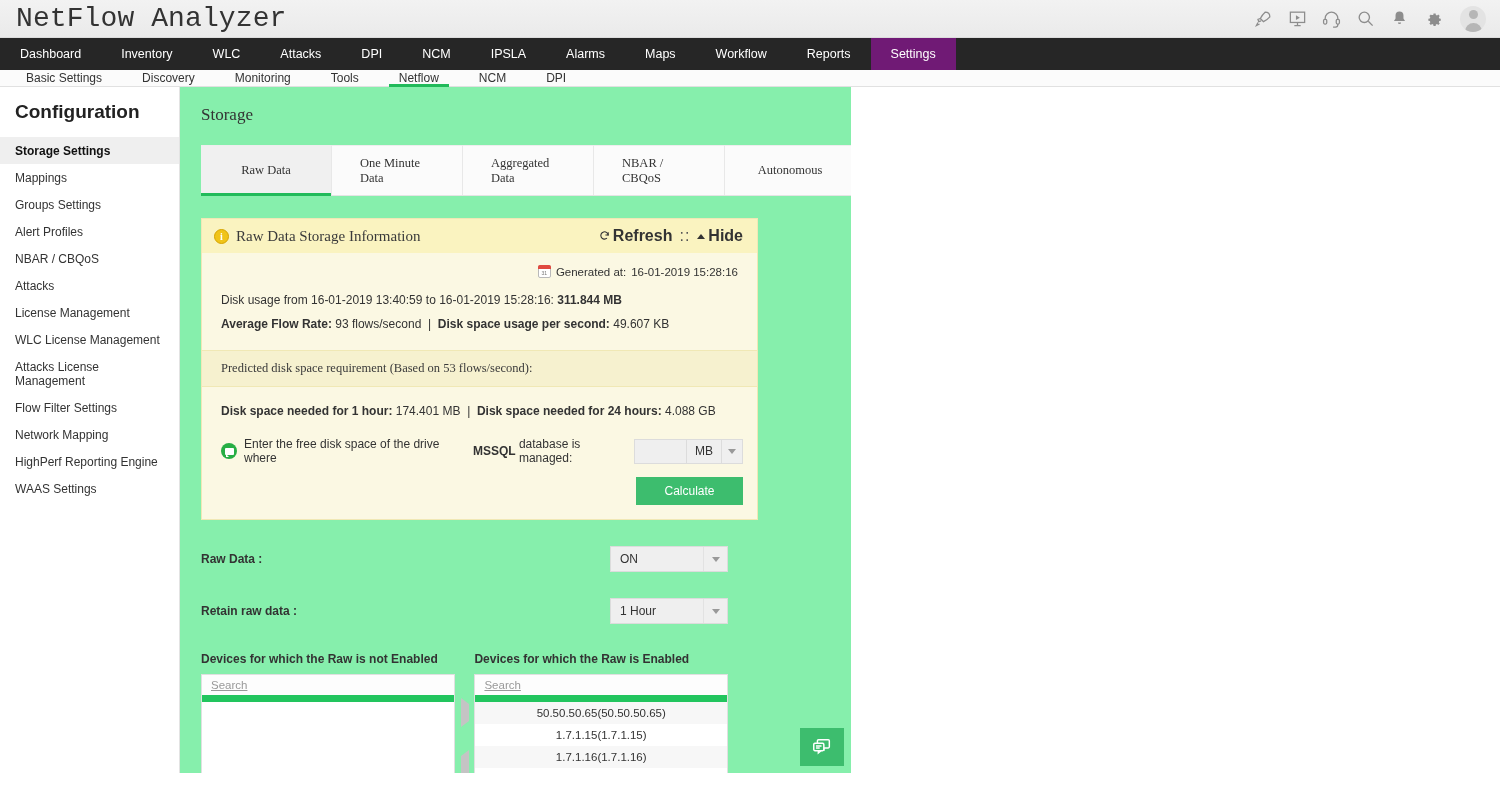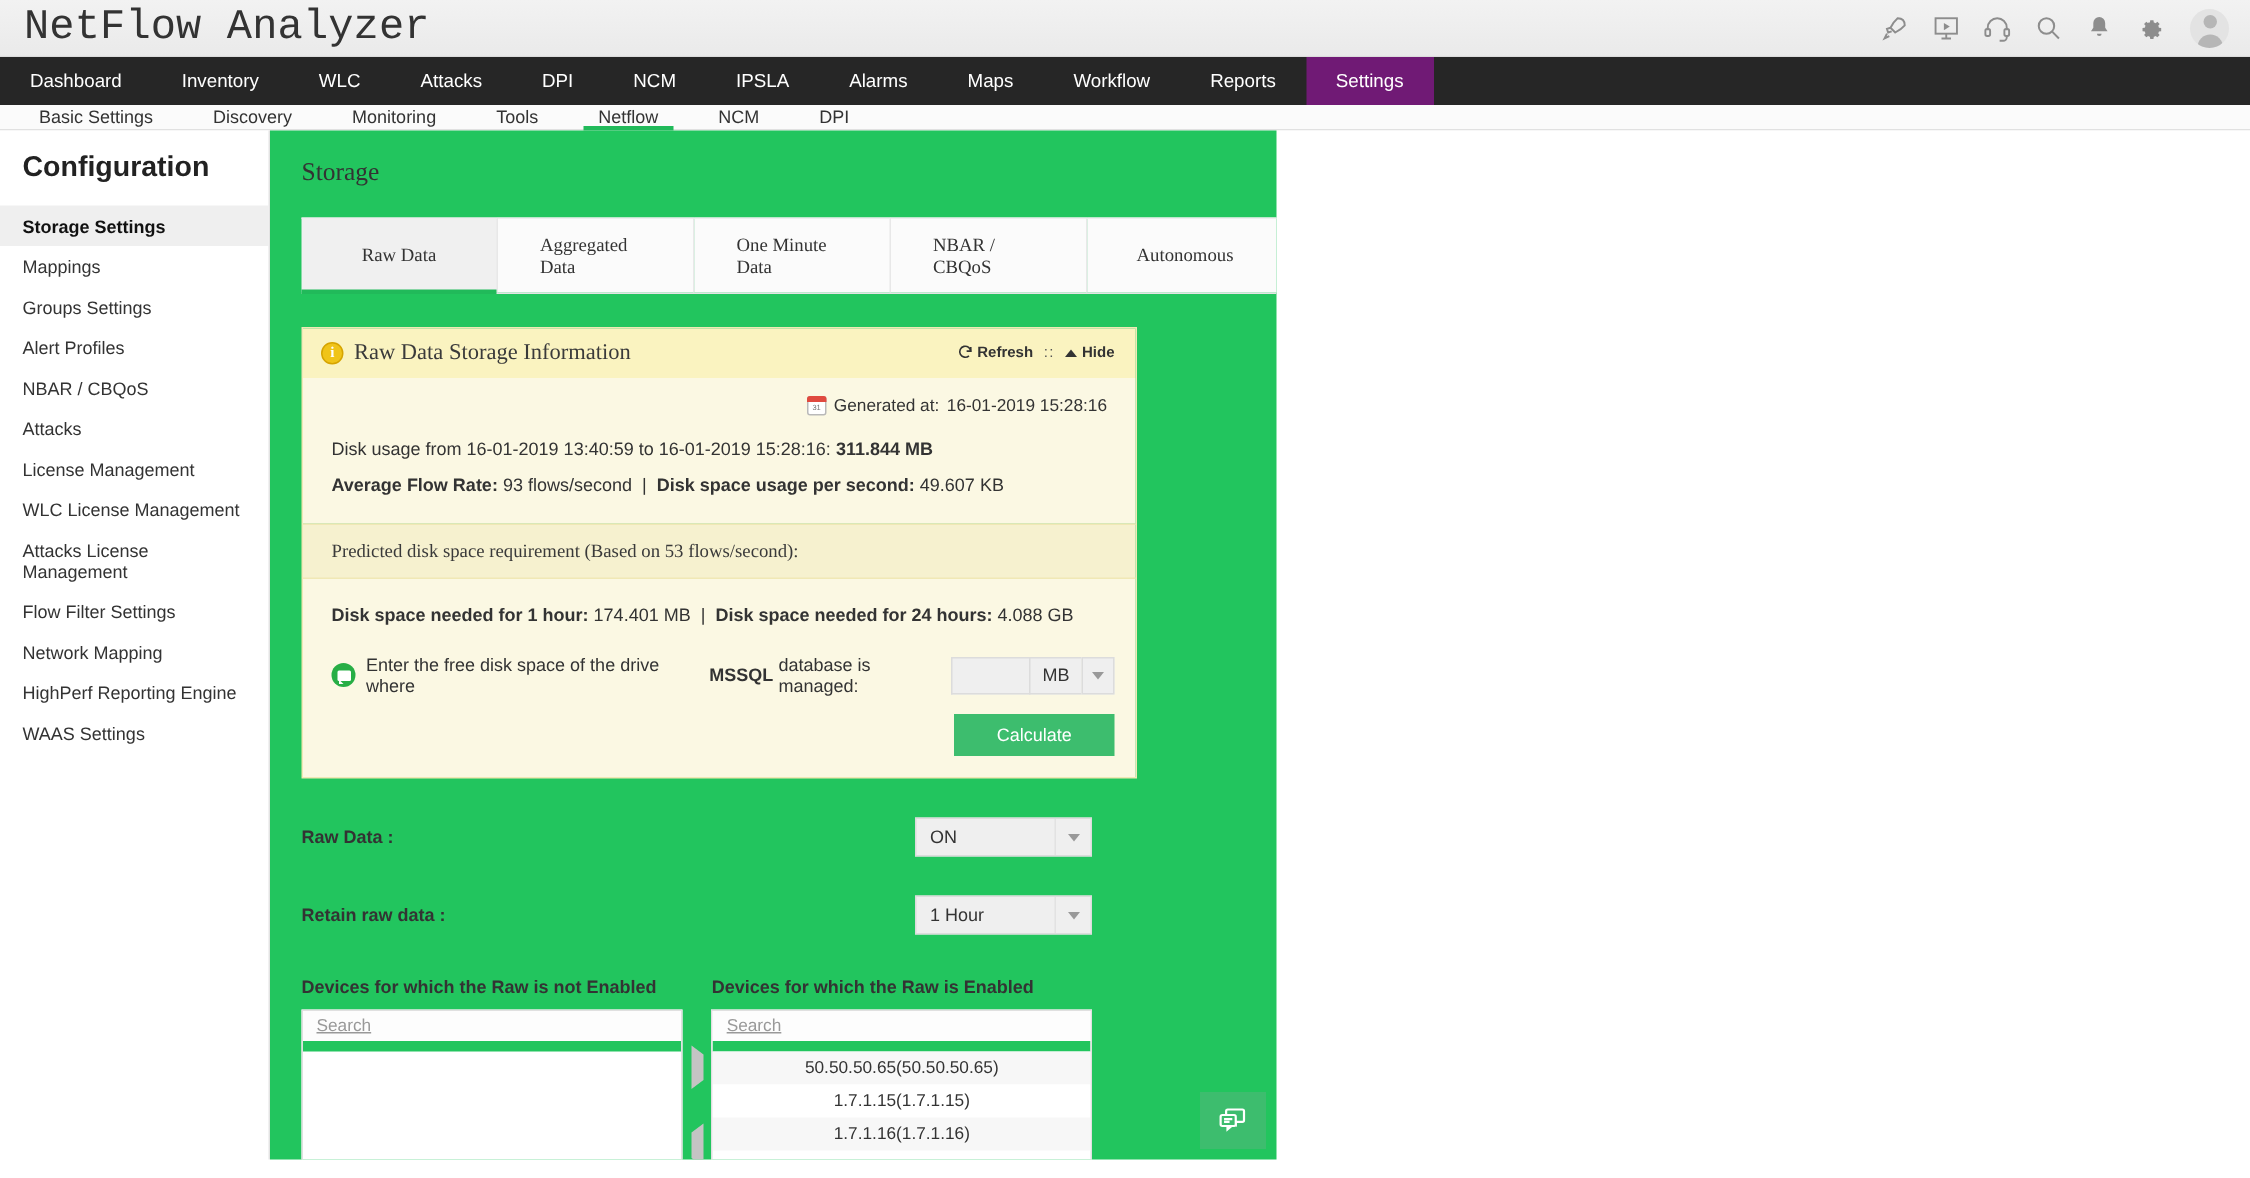--- a/index.html
+++ b/index.html
@@ -95,21 +95,21 @@
     font-size: 19px; font-weight: bold; color: #222;
     padding: 0 15px 14px 15px;
   }
   .side-item {
     font-size: 12px; color: #333;
     padding: 6.5px 15px;
     cursor: pointer;
   }
   .side-item.active { background: #efefef; font-weight: bold; color: #111; }
 
-  .content { flex: 1; padding: 18px 0 0 21px; overflow: hidden; position: relative; background:#22c55e; }
+  .content { flex: 1; padding: 18px 0 0 21px; overflow: hidden; position: relative; background:#86efac; }
   .page-title { font-size: 17px; color: #333; font-weight: 400; margin-bottom: 20px; font-family:"Liberation Serif", serif;}
 
   
   .tabs { display: flex; border-bottom: 1px solid #e4e4e4; height: 51px; }
   .tab {
     display: flex; align-items: center; justify-content: center;
     padding: 0 28px;
     font-size: 12.5px; color: #333;
     background: #fbfbfb;
     border-right: 1px solid #e8e8e8;
@@ -134,21 +134,21 @@
     font-family:"Liberation Serif", serif;
     font-size: 15px; color: #3a3a3a; margin-left: 7px;
   }
   .icon-info {
     width: 15px; height: 15px; border-radius: 50%;
     background: #f0c419; border: 1px solid #d6a400;
     color: #fff; font-size: 10px; font-weight: bold;
     display: flex; align-items: center; justify-content: center;
     font-family:"Liberation Serif", serif;
   }
-  .ip-actions { margin-left: auto; display: flex; align-items: center; font-size: 10px; color: #333; font-weight: bold; }
+  .ip-actions { margin-left: auto; display: flex; align-items: center; font-size: 16px; color: #333; font-weight: bold; }
   .ip-actions .act { display: flex; align-items: center; gap: 3px; cursor: pointer; }
   .ip-actions .sep { margin: 0 7px; color: #555; letter-spacing: 1px; font-weight: normal;}
   .caret-up { width:0;height:0;border-left:4px solid transparent;border-right:4px solid transparent;border-bottom:5px solid #333; }
 
   .ip-body { background: #fbf8e3; padding: 10px 14px 14px 19px; }
   .gen-row { display: flex; justify-content: flex-end; align-items: center; gap: 5px; font-size: 11.5px; color: #333; padding: 2px 5px 10px 0;}
   .cal-icon { width: 13px; height: 13px; border: 1px solid #b9b9b9; border-radius: 2px; background: #fff; position: relative; }
   .cal-icon::before { content:""; position:absolute; left:-1px; right:-1px; top:-1px; height:4px; background:#e04a3f; border-radius:2px 2px 0 0;}
   .cal-icon::after { content:"31"; position:absolute; left:0; right:0; bottom:0px; font-size:5px; text-align:center; color:#777; line-height:8px;}
   .line { font-size: 12px; color: #333; padding: 5px 0; }
@@ -313,22 +313,22 @@
     <div class="side-item">Network Mapping</div>
     <div class="side-item">HighPerf Reporting Engine</div>
     <div class="side-item">WAAS Settings</div>
   </div>
 
   <div class="content">
     <div class="page-title">Storage</div>
 
     <div class="tabs">
       <div class="tab active">Raw Data</div>
+      <div class="tab">One Minute Data</div>
       <div class="tab">Aggregated Data</div>
-      <div class="tab">One Minute Data</div>
       <div class="tab">NBAR / CBQoS</div>
       <div class="tab">Autonomous</div>
 
     </div>
 
     <div class="infopanel">
       <div class="ip-head">
         <span class="icon-info">i</span>
         <span class="ip-title">Raw Data Storage Information</span>
         <span class="ip-actions">

